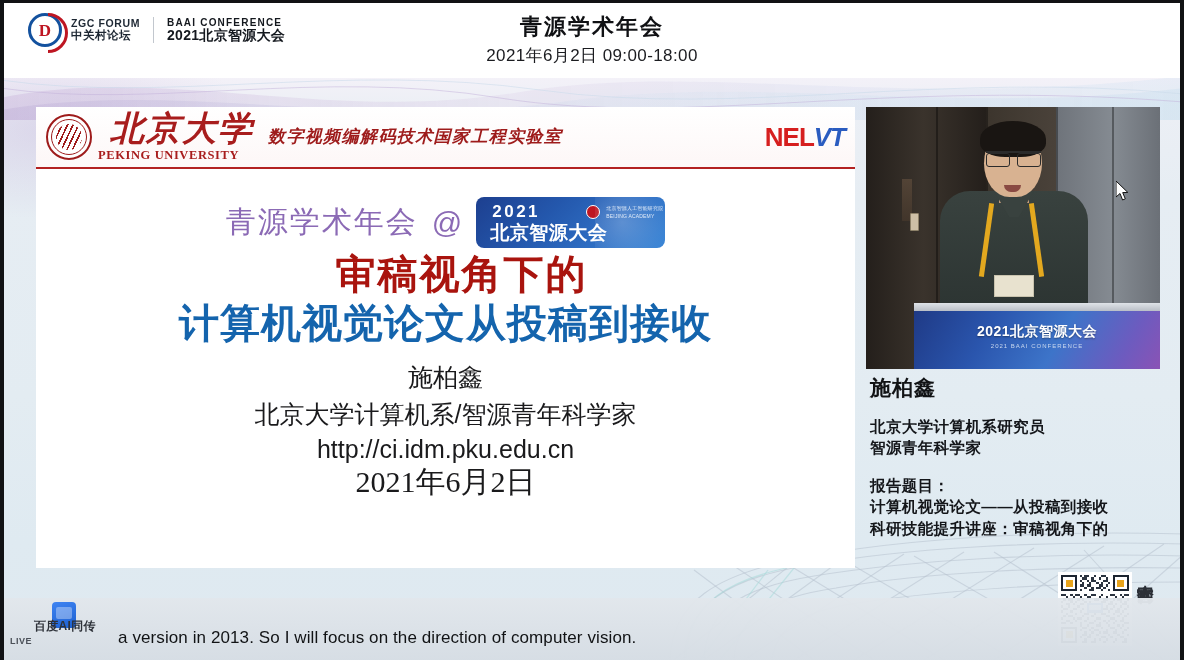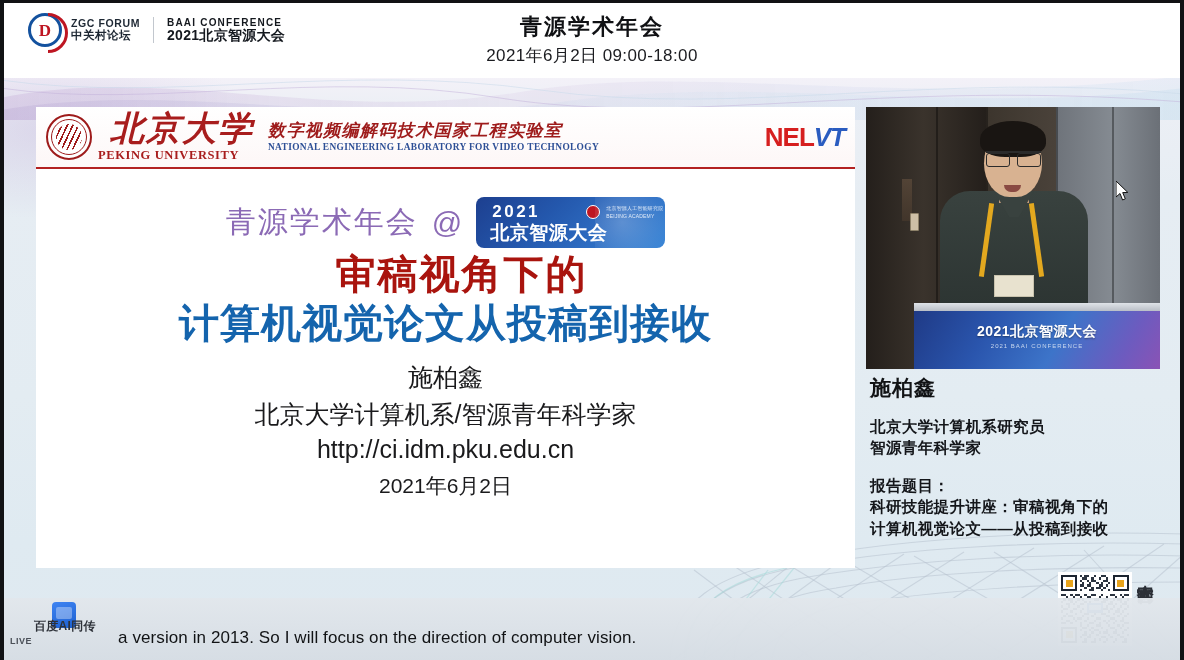--- a/index.html
+++ b/index.html
@@ -212,21 +212,21 @@
     font-size: 40px; font-weight: bold; color: #1464ad; letter-spacing: 1px;
   }
 
   .meta-line {
     position: absolute; left: 0; width: 819px; text-align: center;
     color: #1a1a1c;
   }
   #meta-name { top: 192px; font-size: 25px; }
   #meta-affil { top: 229px; font-size: 25px; }
   #meta-url  { top: 266px; font-size: 25px; }
-  #meta-date { top: 303px; font-size: 21px; }
+  #meta-date { top: 293px; font-size: 30px; font-family: Liberation Serif, serif; }
 
   
   #video {
     position: absolute; left: 866px; top: 107px;
     width: 294px; height: 262px;
     overflow: hidden;
     z-index: 14;
     background: #2a2622;
   }
   .vid-wall-a { position:absolute; left:0; top:0; width:120px; height:100%;
@@ -453,21 +453,20 @@
   <div id="slide">
 
     <div id="slide-banner">
       <div class="pku-seal"></div>
       <div class="pku-names">
         <div class="pku-cn">北京大学</div>
         <div class="pku-en">PEKING UNIVERSITY</div>
       </div>
       <div class="nelvt-names">
         <div class="nelvt-cn">数字视频编解码技术国家工程实验室</div>
-        <div class="nelvt-en">NATIONAL ENGINEERING LABORATORY FOR VIDEO TECHNOLOGY</div>
       </div>
       <div class="nelvt-mark"><span class="nel">NEL</span><span class="vt">VT</span></div>
     </div>
 
     <div id="slide-body">
 
       <div id="line-annual">
         <div id="annual-text">青源学术年会</div>
         <div id="annual-at">@</div>
         <div id="baai-badge">
@@ -527,22 +526,22 @@
   </div>
 
   <div id="info">
     <div id="info-name">施柏鑫</div>
     <div id="info-aff">
       <div class="info-line">北京大学计算机系研究员</div>
       <div class="info-line">智源青年科学家</div>
     </div>
     <div id="info-topic">
       <div class="info-line">报告题目：</div>
+      <div class="info-line">计算机视觉论文——从投稿到接收</div>
       <div class="info-line">科研技能提升讲座：审稿视角下的</div>
-      <div class="info-line">计算机视觉论文——从投稿到接收</div>
     </div>
   </div>
 
   <div id="qr-block">
     <svg id="qr-img" viewBox="0 0 29 29" shape-rendering="crispEdges">
       <rect width="29" height="29" fill="#ffffff"></rect>
       <g fill="#1b2430">
         <path d="M0,0h7v7h-7z M1,1v5h5v-5z"></path>
         <path d="M22,0h7v7h-7z M23,1v5h5v-5z"></path>
         <path d="M0,22h7v7h-7z M1,23v5h5v-5z"></path>

